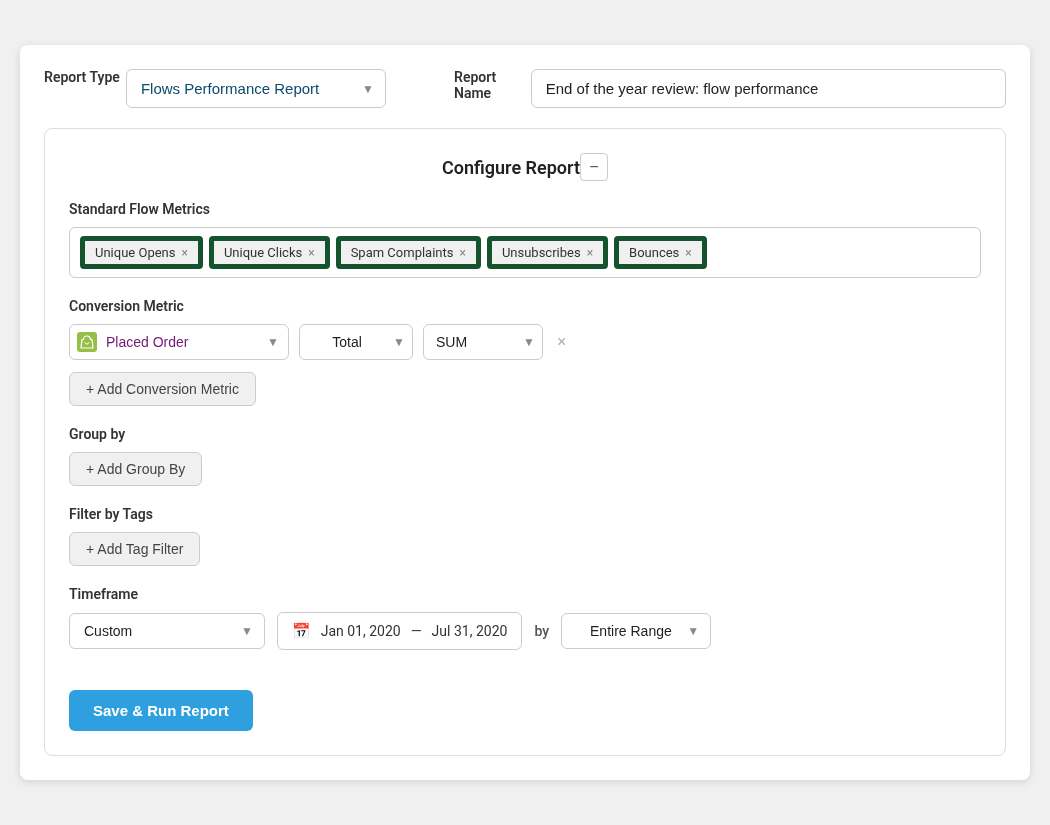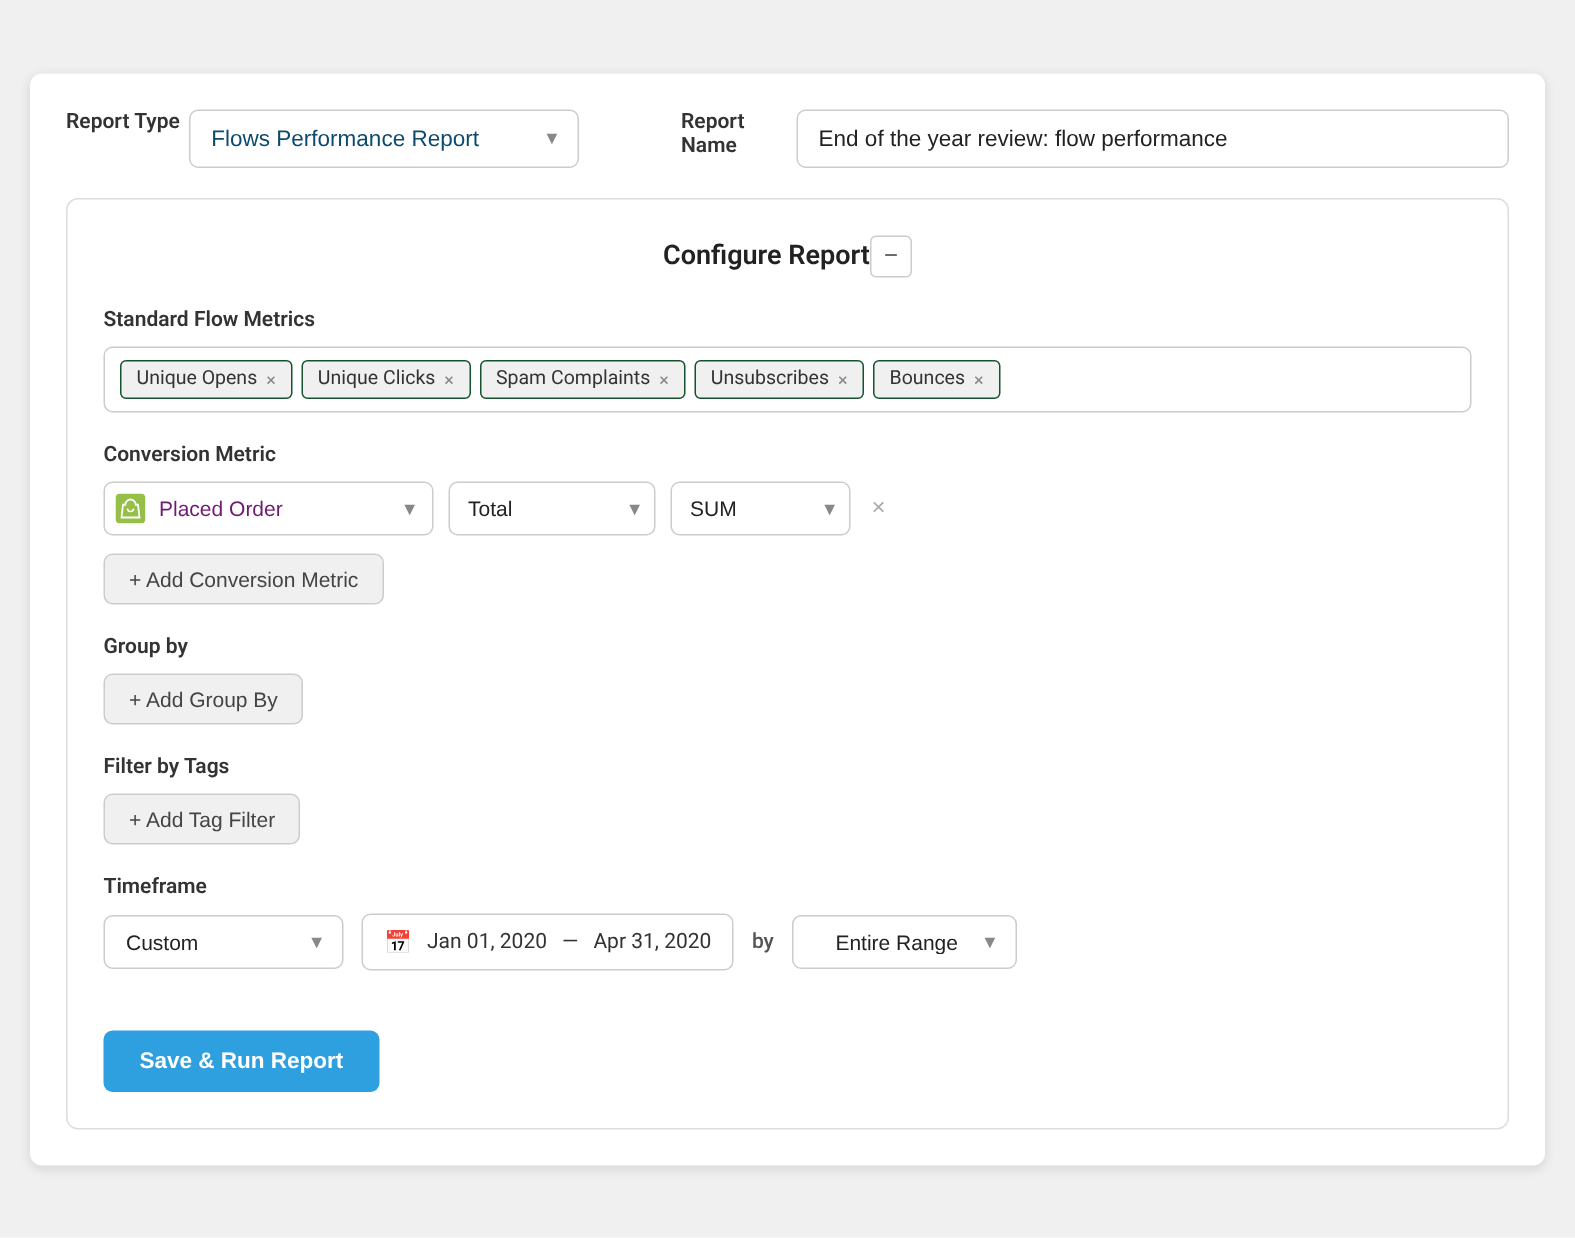--- a/index.html
+++ b/index.html
@@ -115,21 +115,21 @@
       border-radius: 6px;
       padding: 8px 10px;
       display: flex;
       flex-wrap: wrap;
       gap: 6px;
       min-height: 44px;
       margin-bottom: 20px;
     }
     .tag {
       background: #f0f0f0;
-      border: 1px solid #14532d;
+      border: 5px solid #14532d;
       border-radius: 4px;
       padding: 4px 10px;
       font-size: 13px;
       color: #333;
       display: flex;
       align-items: center;
       gap: 6px;
     }
     .tag-remove {
       cursor: pointer;
@@ -210,21 +210,21 @@
       font-weight: 500;
     }
     .timeframe-row {
       display: flex;
       align-items: center;
       gap: 12px;
       flex-wrap: wrap;
     }
     .timeframe-select-wrapper {
       position: relative;
-      width: 160px;
+      width: 196px;
     }
     .timeframe-select {
       width: 100%;
       appearance: none;
       -webkit-appearance: none;
       border: 1px solid #ccc;
       border-radius: 6px;
       padding: 9px 36px 9px 14px;
       font-size: 14px;
       color: #222;
@@ -349,21 +349,21 @@
             <rect width="20" height="20" rx="3" fill="#96bf48"></rect>
             <path d="M13.5 7.5C13.5 5.57 11.93 4 10 4C8.07 4 6.5 5.57 6.5 7.5H5L4 16H16L15 7.5H13.5Z" fill="none" stroke="white" stroke-width="1.2"></path>
             <path d="M8 10C8 10 8 12 10 12C12 12 12 10 12 10" fill="none" stroke="white" stroke-width="1"></path>
           </svg>
           <select class="conversion-metric-select">
             <option>Placed Order</option>
           </select>
           <span class="select-arrow" style="right:10px;">▼</span>
         </div>
         <div class="small-select-wrapper">
-          <select class="conversion-small-select" style="width:138px;">
+          <select class="conversion-small-select" style="width:114px;text-align:center;">
             <option>Total</option>
             <option>Unique</option>
           </select>
           <span class="select-arrow">▼</span>
         </div>
         <div class="small-select-wrapper">
           <select class="conversion-small-select" style="width:120px;">
             <option>SUM</option>
             <option>AVG</option>
             <option>COUNT</option>
@@ -397,21 +397,21 @@
             <option>Last 7 Days</option>
             <option>Last 30 Days</option>
             <option>Last 90 Days</option>
           </select>
           <span class="select-arrow">▼</span>
         </div>
         <div class="date-range-box">
           <span class="cal-icon">📅</span>
           <span>Jan 01, 2020</span>
           <span>—</span>
-          <span>Apr 31, 2020</span>
+          <span>Jul 31, 2020</span>
         </div>
         <span class="by-label">by</span>
         <div class="entire-range-wrapper">
           <select class="entire-range-select">
             <option>Entire Range</option>
             <option>Daily</option>
             <option>Weekly</option>
             <option>Monthly</option>
           </select>
           <span class="select-arrow">▼</span>

